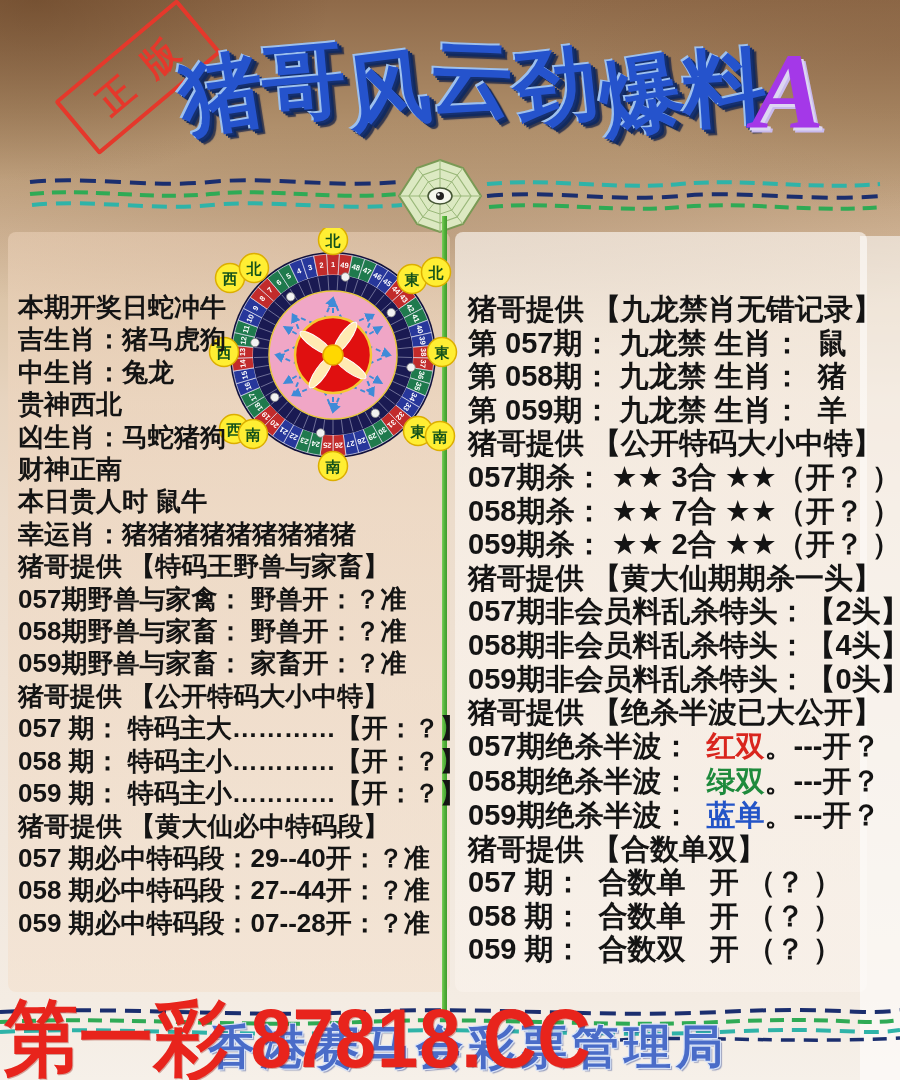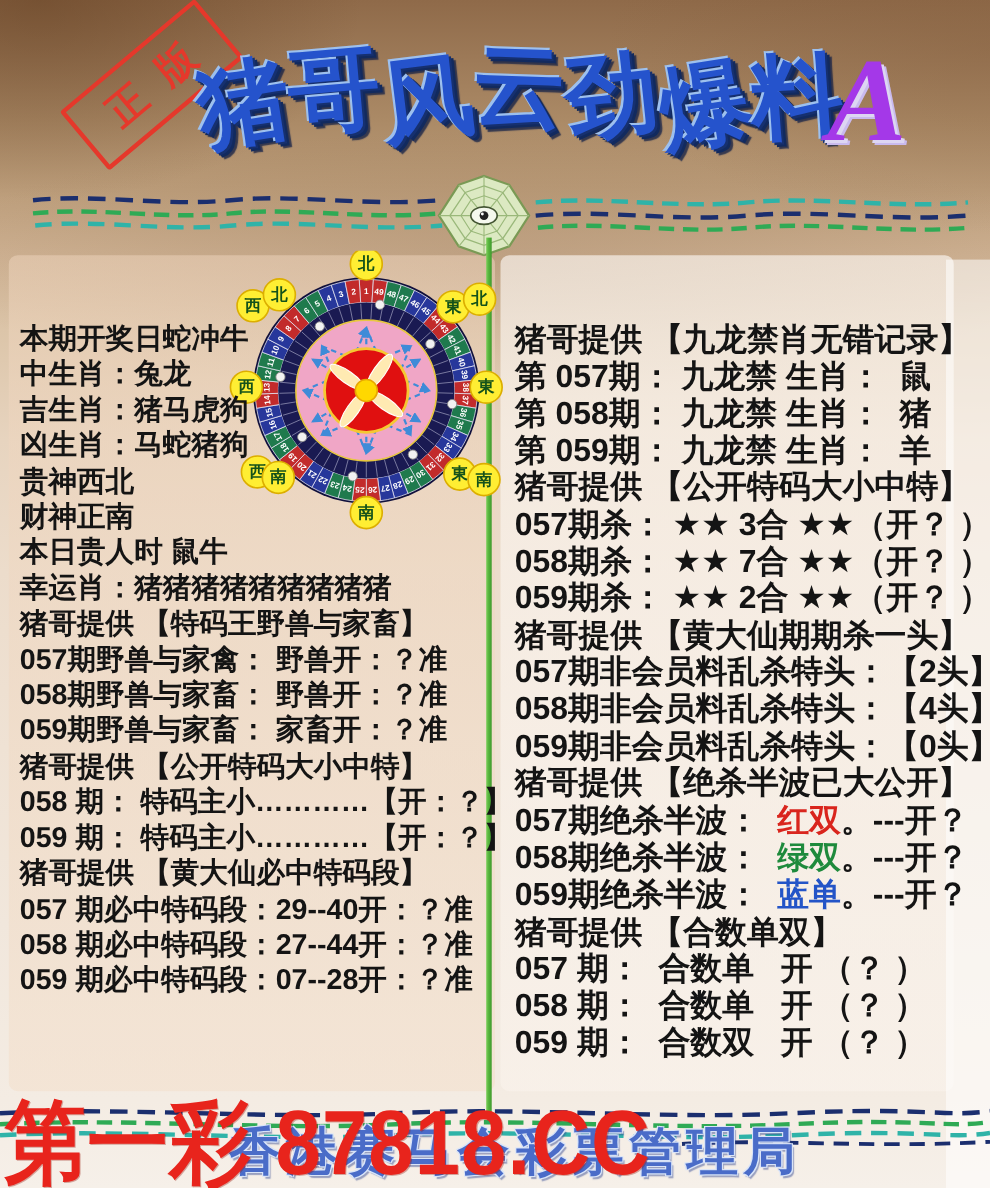--- a/index.html
+++ b/index.html
@@ -320,32 +320,33 @@
         <text x="210" y="203" fill="#14521a" font-size="15" font-weight="bold" text-anchor="middle" dominant-baseline="central">東</text>
         <circle cx="232" cy="208" r="14.5" fill="#ffee33" stroke="#dcae00" stroke-width="1.5"></circle>
         <text x="232" y="208" fill="#14521a" font-size="15" font-weight="bold" text-anchor="middle" dominant-baseline="central">南</text>
         <circle cx="125" cy="238" r="14.5" fill="#ffee33" stroke="#dcae00" stroke-width="1.5"></circle>
         <text x="125" y="238" fill="#14521a" font-size="15" font-weight="bold" text-anchor="middle" dominant-baseline="central">南</text>
       </g>
   </svg>
 
   <div class="col col-left" id="left-lines">
       <div class="line"><span>本期开奖日蛇冲牛</span></div>
+      <div class="line"><span>吉生肖：猪马虎狗</span></div>
       <div class="line"><span>中生肖：兔龙</span></div>
-      <div class="line"><span>吉生肖：猪马虎狗</span></div>
+      <div class="line"><span>贵神西北</span></div>
       <div class="line"><span>凶生肖：马蛇猪狗</span></div>
-      <div class="line"><span>贵神西北</span></div>
       <div class="line"><span>财神正南</span></div>
       <div class="line"><span>本日贵人时 鼠牛</span></div>
       <div class="line"><span>幸运肖：猪猪猪猪猪猪猪猪猪</span></div>
       <div class="line"><span>猪哥提供 【特码王野兽与家畜】</span></div>
       <div class="line"><span>057期野兽与家禽： 野兽开：？准</span></div>
       <div class="line"><span>058期野兽与家畜： 野兽开：？准</span></div>
       <div class="line"><span>059期野兽与家畜： 家畜开：？准</span></div>
       <div class="line"><span>猪哥提供 【公开特码大小中特】</span></div>
+      <div class="line"><span>057 期： 特码主大…………【开：？】</span></div>
       <div class="line"><span>058 期： 特码主小…………【开：？】</span></div>
       <div class="line"><span>059 期： 特码主小…………【开：？】</span></div>
       <div class="line"><span>猪哥提供 【黄大仙必中特码段】</span></div>
       <div class="line"><span>057 期必中特码段：29--40开：？准</span></div>
       <div class="line"><span>058 期必中特码段：27--44开：？准</span></div>
       <div class="line"><span>059 期必中特码段：07--28开：？准</span></div>
     </div>
   <div class="col col-right" id="right-lines">
       <div class="line"><span>猪哥提供 【九龙禁肖无错记录】</span></div>
       <div class="line"><span>第 057期： 九龙禁 生肖：  鼠</span></div>

